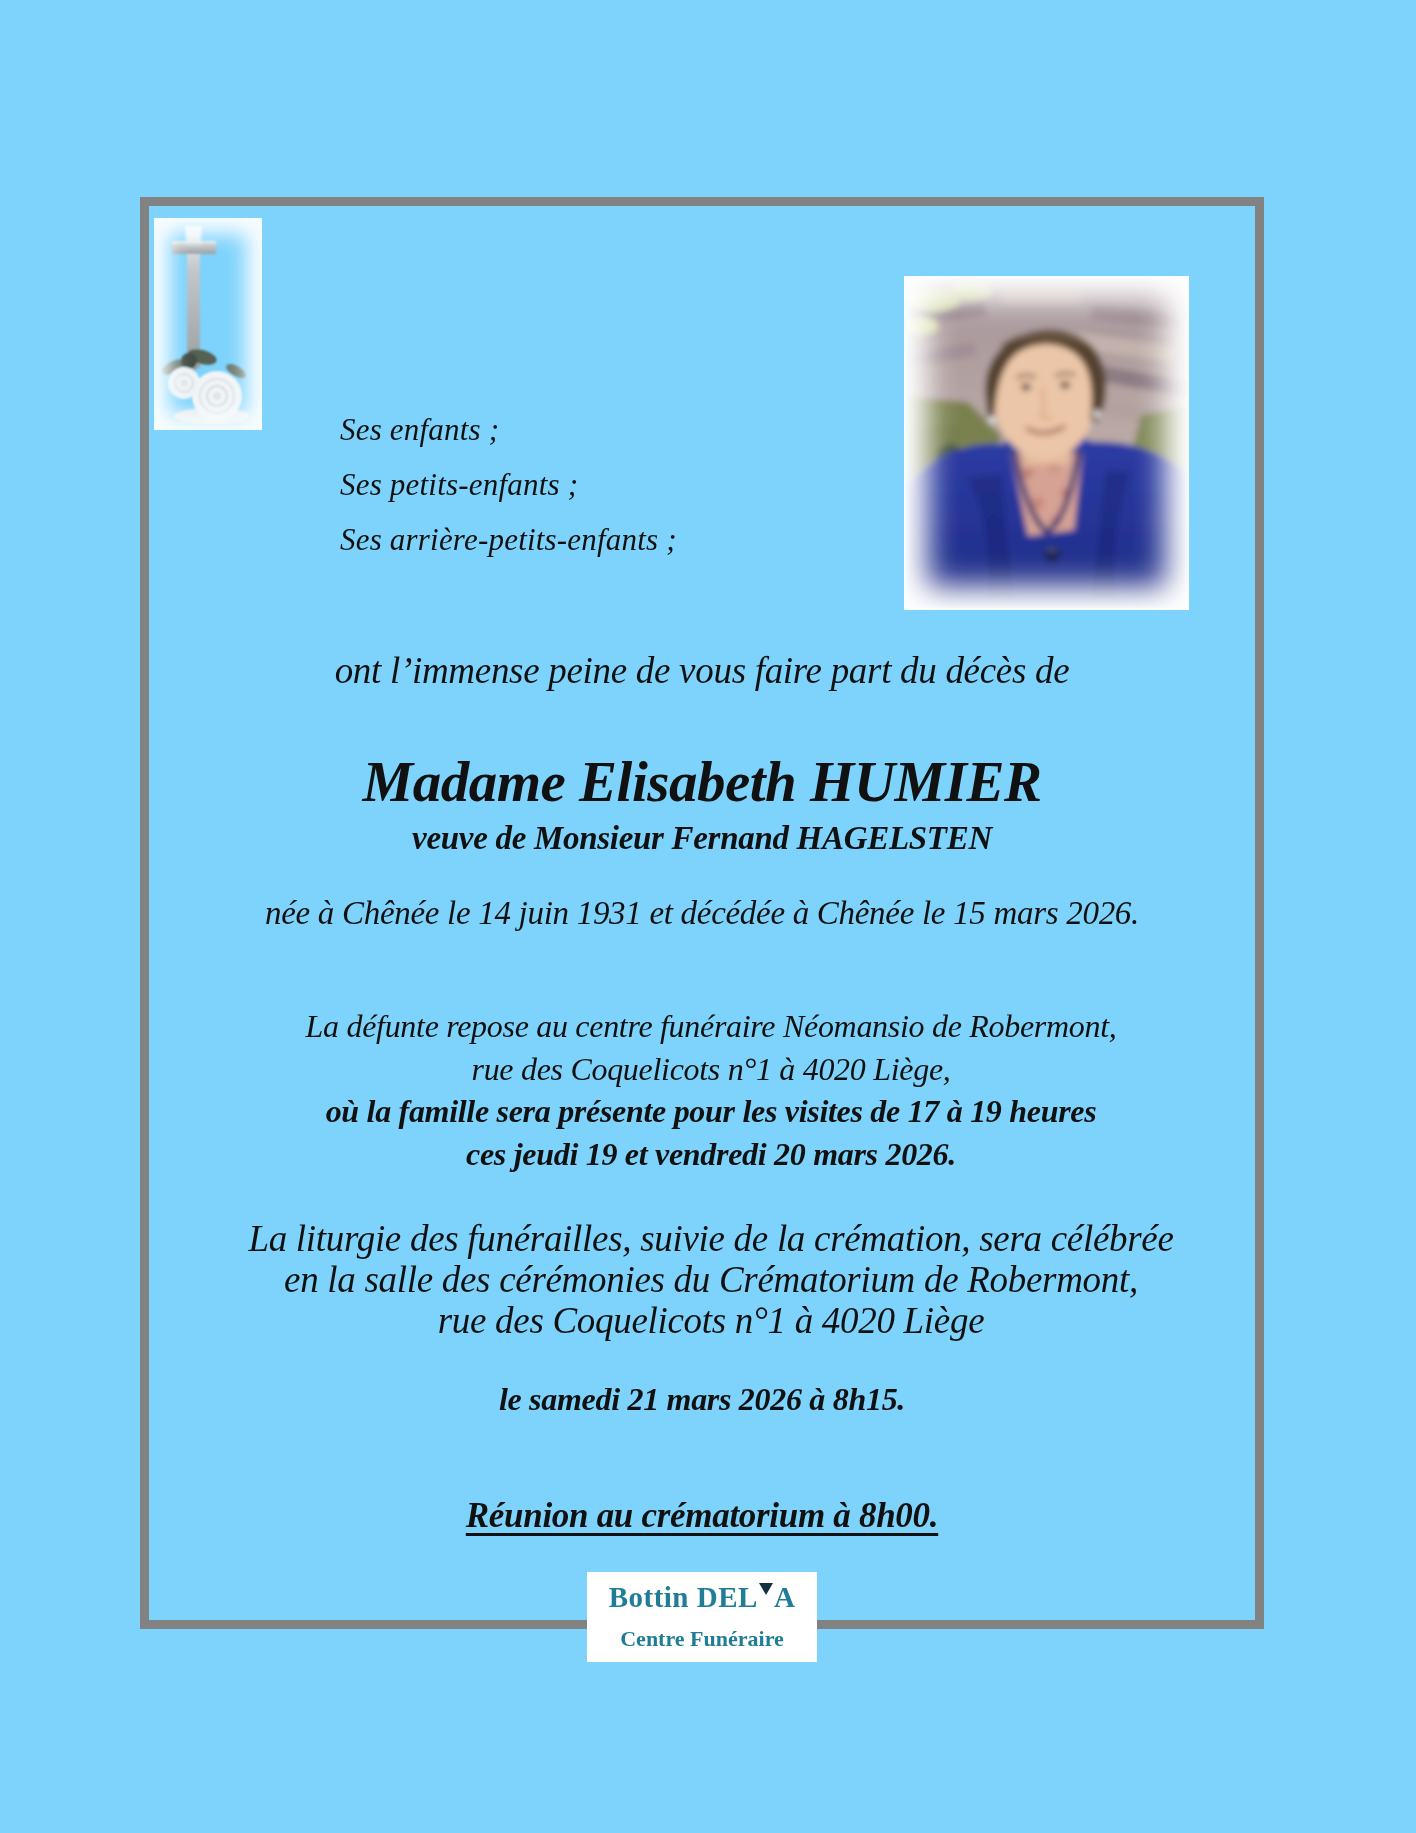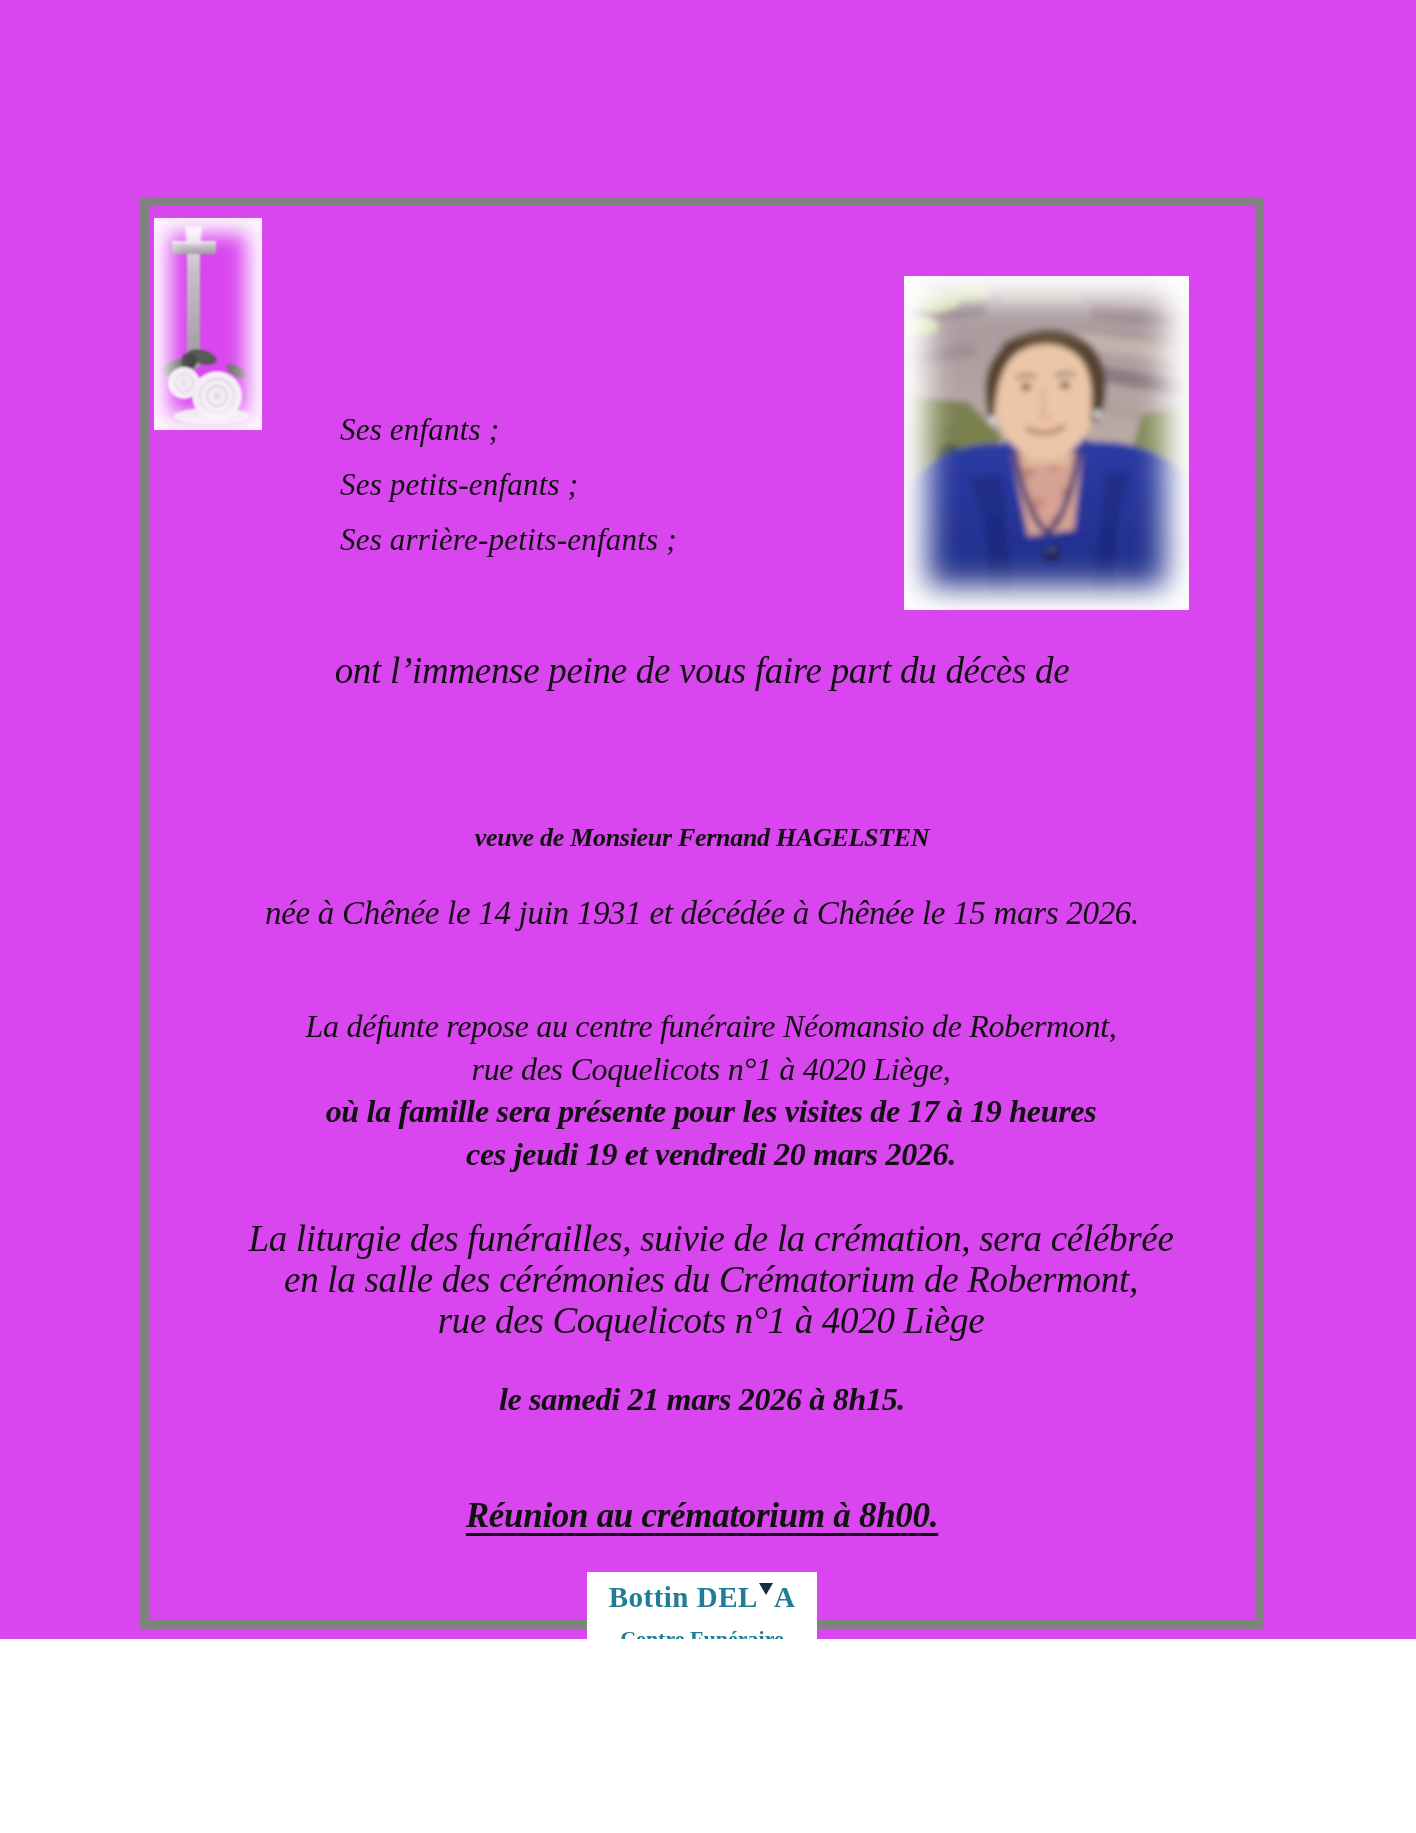--- a/index.html
+++ b/index.html
@@ -3,22 +3,22 @@
 <meta charset="utf-8">
 <style>
   html, body {
     margin: 0; padding: 0;
     background: #ffffff;
     width: 1416px; height: 1833px;
     font-family: "Liberation Serif", serif;
   }
   .page {
     position: relative;
-    width: 1416px; height: 1639px;
-    background: #d946ef;
+    width: 1416px; height: 1833px;
+    background: #7dd3fc;
     overflow: hidden;
     color: #111;
   }
   .frame {
     position: absolute;
     left: 140px; top: 197px;
     width: 1124px; height: 1432px;
     border: 9px solid #828282;
     box-sizing: border-box;
     z-index: 1;
@@ -61,21 +61,21 @@
     position: absolute;
     left: 140px; width: 1124px;
     text-align: center;
     z-index: 3;
     letter-spacing: -0.3px;
     white-space: nowrap;
     font-style: italic;
   }
   .announce { top: 650px; font-size: 37px; line-height: 42px; }
   .title    { top: 750px; font-size: 57px; line-height: 64px; font-weight: bold; letter-spacing: -0.5px; }
-  .subtitle { top: 818px; font-size: 26px; line-height: 40px; font-weight: bold; }
+  .subtitle { top: 818px; font-size: 33px; line-height: 40px; font-weight: bold; }
   .borndied { top: 893px; font-size: 33px; line-height: 40px; }
   .para1 { top: 1005px; font-size: 32px; line-height: 42.5px; }
   .para2 { top: 1218px; font-size: 37px; line-height: 41px; }
   .para1 div, .para2 div { white-space: nowrap; padding-left: 18px; }
   .bold-line { font-weight: bold; }
   .datetime { top: 1381px; font-size: 32px; font-weight: bold; }
   .meeting  { top: 1496px; font-size: 35px; font-weight: bold;
               text-decoration: underline; text-decoration-thickness: 3px; text-underline-offset: 6px; }
   
   .logo-wrap {
@@ -221,20 +221,21 @@
   </div>
 
   <div class="relatives">
     <div>Ses enfants ;</div>
     <div>Ses petits-enfants ;</div>
     <div>Ses arrière-petits-enfants ;</div>
   </div>
 
   <div class="cline announce">ont l’immense peine de vous faire part du décès de</div>
 
+  <div class="cline title">Madame Elisabeth HUMIER</div>
 
   <div class="cline subtitle">veuve de Monsieur Fernand HAGELSTEN</div>
 
   <div class="cline borndied">née à Chênée le 14 juin 1931 et décédée à Chênée le 15 mars 2026.</div>
 
   <div class="cline para1">
     <div>La défunte repose au centre funéraire Néomansio de Robermont,</div>
     <div>rue des Coquelicots n°1 à 4020 Liège,</div>
     <div class="bold-line">où la famille sera présente pour les visites de 17 à 19 heures</div>
     <div class="bold-line">ces jeudi 19 et vendredi 20 mars 2026.</div>

